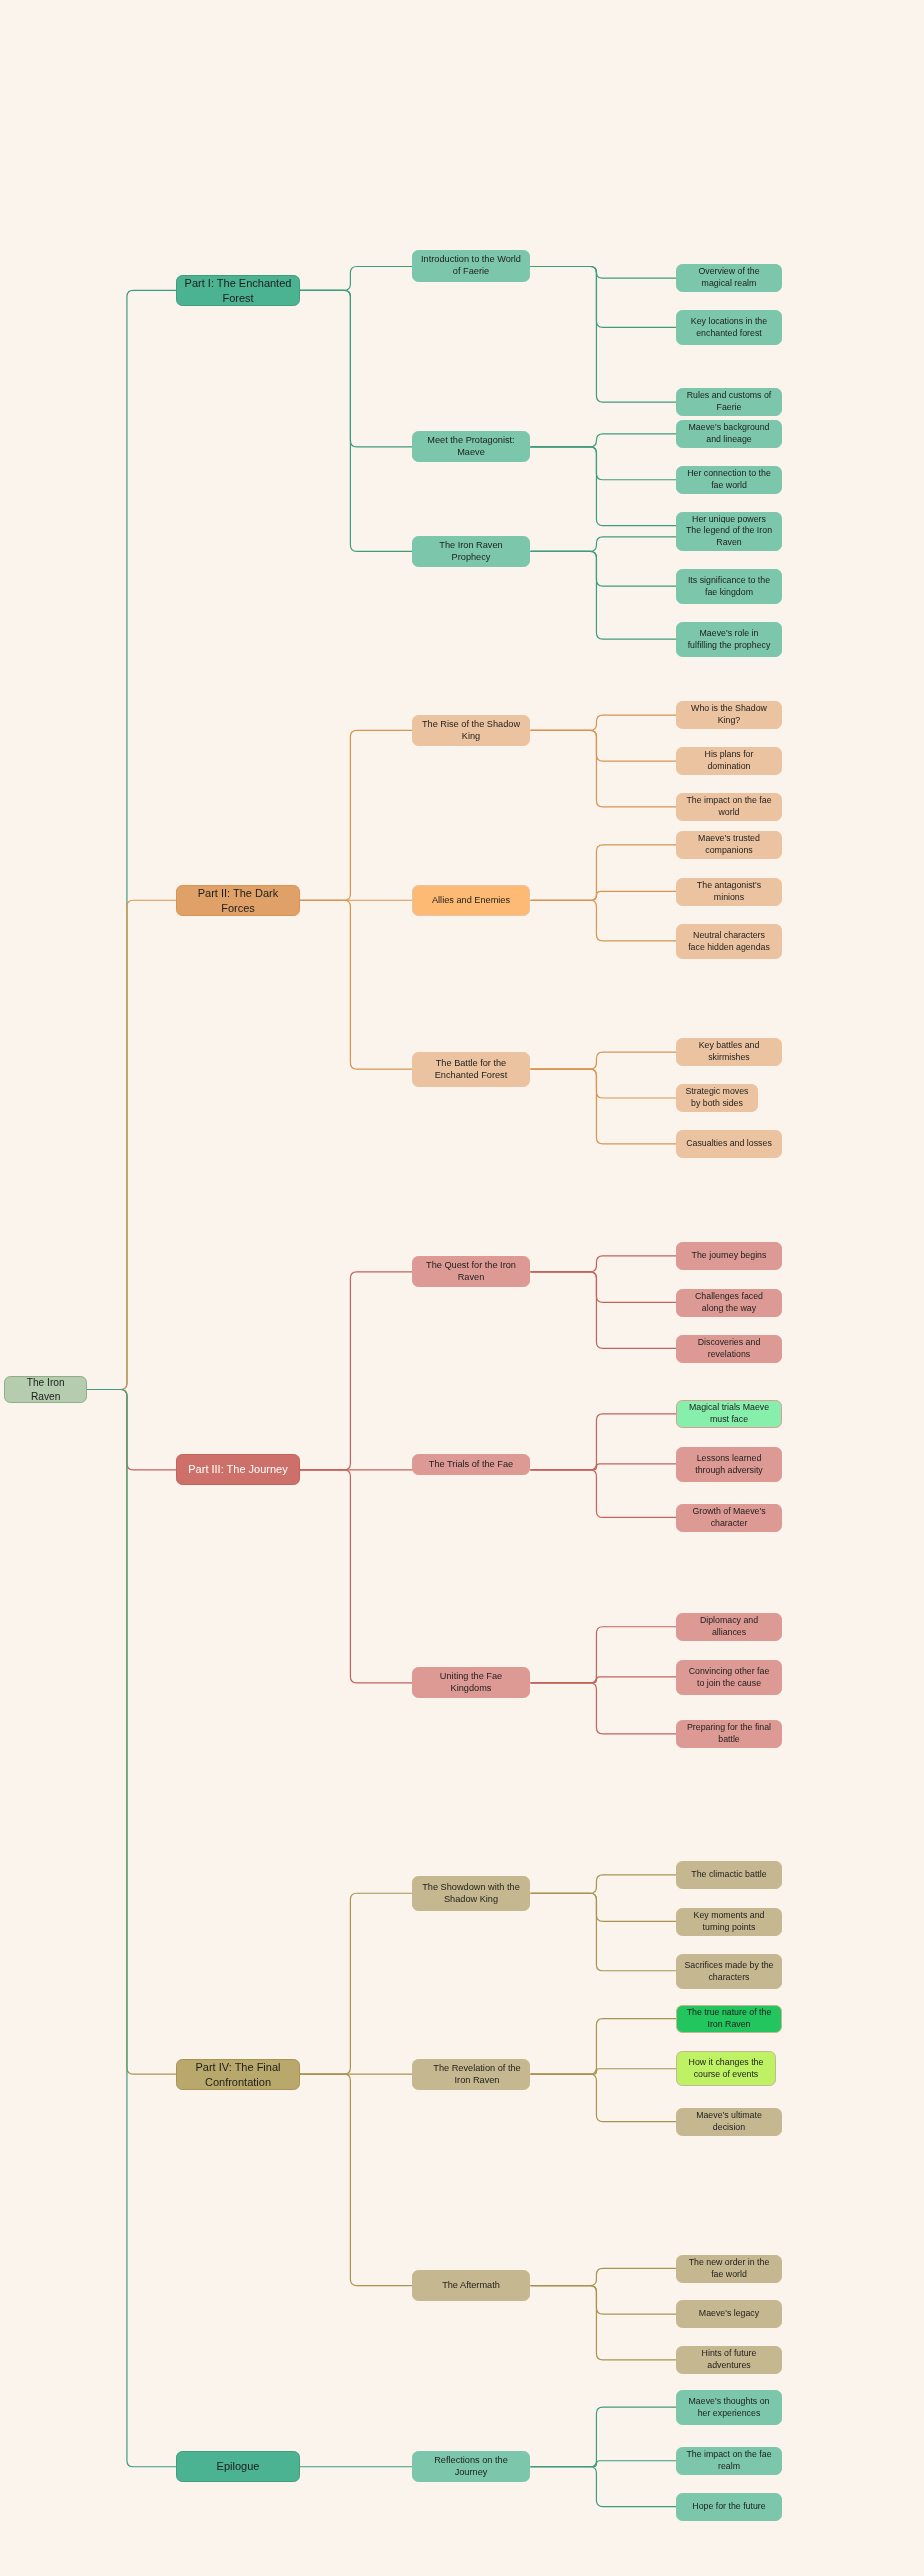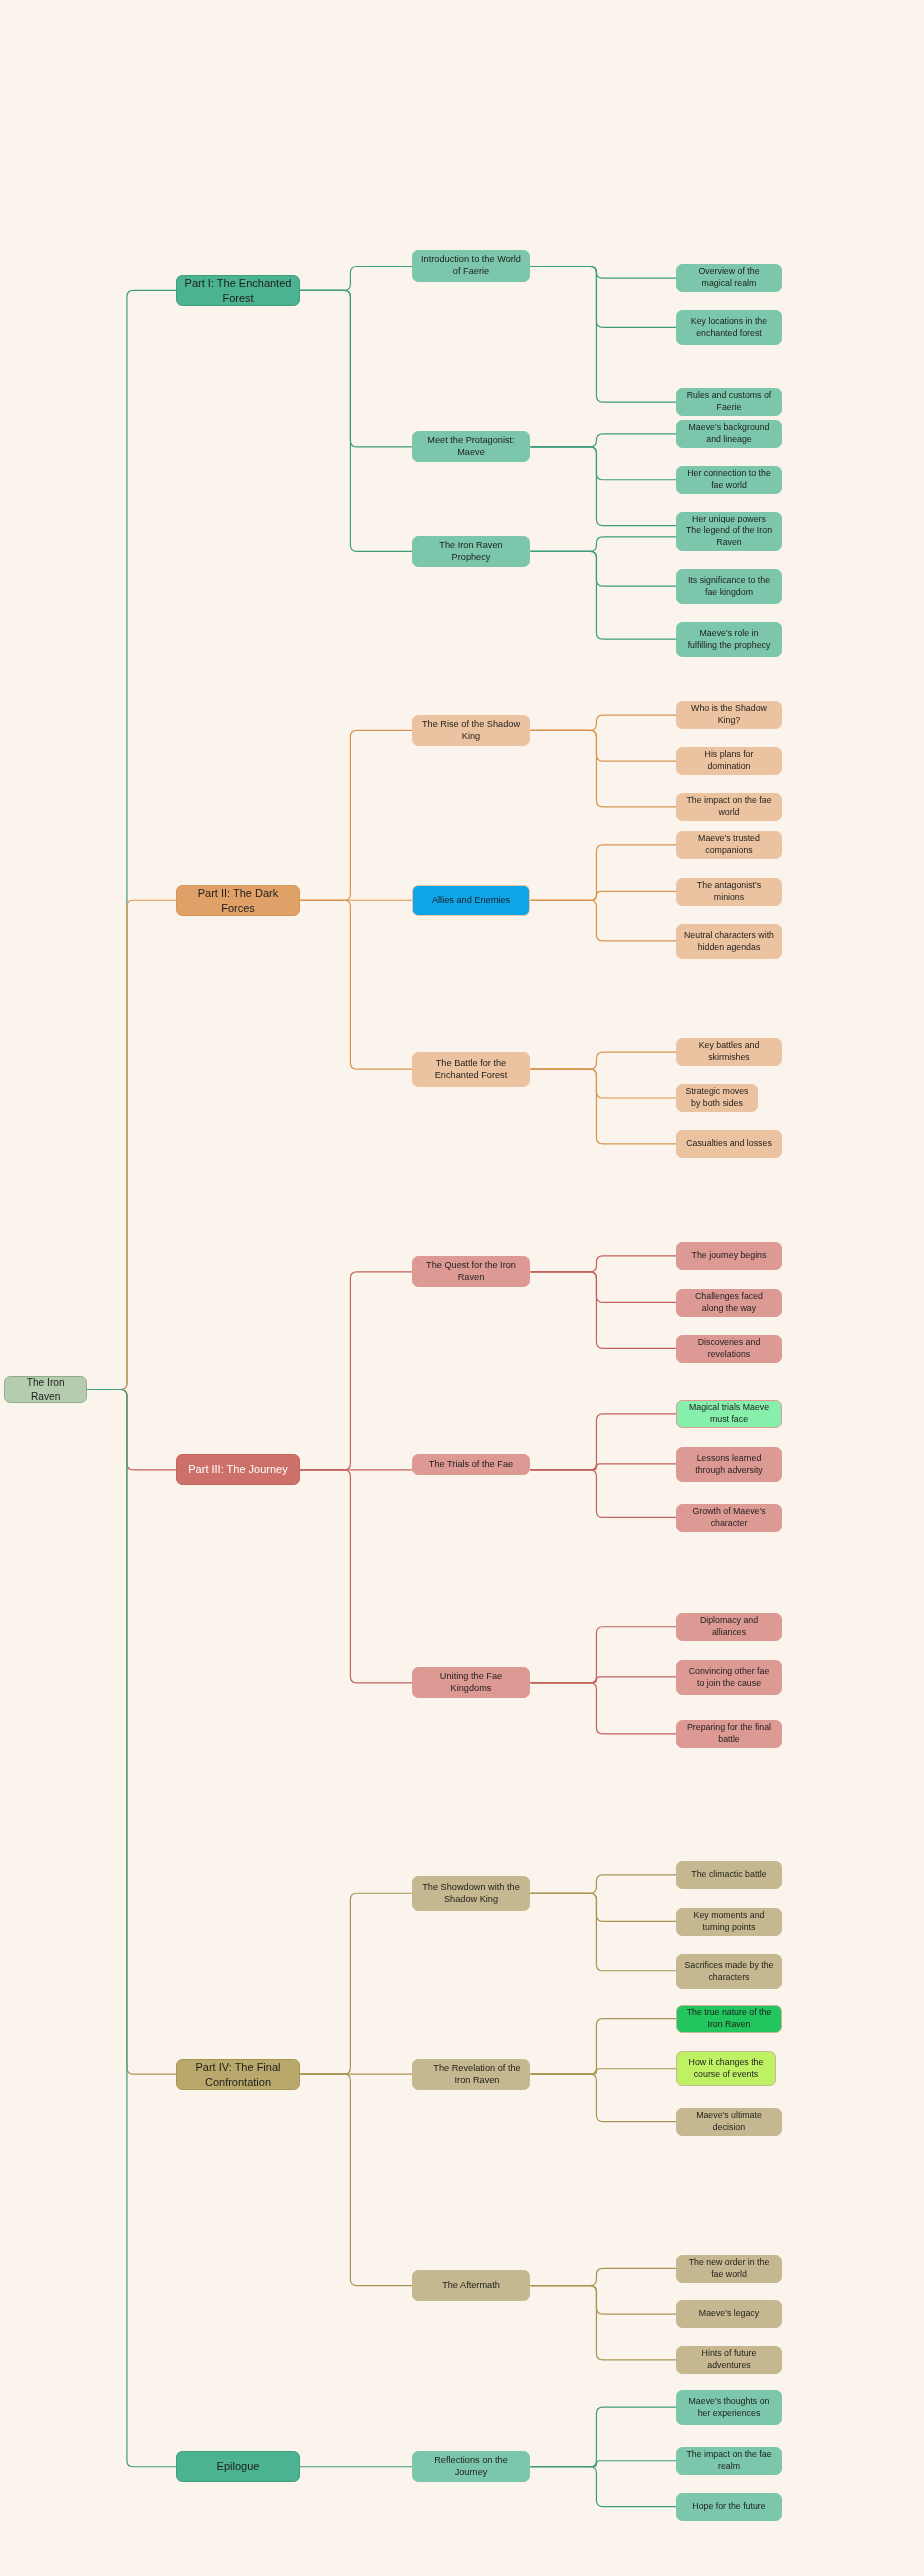--- a/index.html
+++ b/index.html
@@ -120,24 +120,24 @@
     <div class="node lvl-3" style="left: 676px; top: 512px; width: 106px; height: 27.5px; background: rgb(124, 199, 171); border: 0.7px solid rgb(124, 199, 171);">Her unique powers and abilities</div>
     <div class="node lvl-2" style="left: 412px; top: 536px; width: 118px; height: 31px; background: rgb(124, 199, 171); border: 0.7px solid rgb(124, 199, 171);">The Iron Raven Prophecy</div>
     <div class="node lvl-3" style="left: 676px; top: 523px; width: 106px; height: 27.5px; background: rgb(124, 199, 171); border: 0.7px solid rgb(124, 199, 171);">The legend of the Iron Raven</div>
     <div class="node lvl-3" style="left: 676px; top: 569px; width: 106px; height: 35px; background: rgb(124, 199, 171); border: 0.7px solid rgb(124, 199, 171);">Its significance to the fae kingdom</div>
     <div class="node lvl-3" style="left: 676px; top: 622px; width: 106px; height: 35px; background: rgb(124, 199, 171); border: 0.7px solid rgb(124, 199, 171);">Maeve's role in fulfilling the prophecy</div>
     <div class="node lvl-1" style="left: 176px; top: 885px; width: 124px; height: 31px; background: rgb(224, 161, 105); border: 0.7px solid rgb(217, 148, 79);">Part II: The Dark Forces</div>
     <div class="node lvl-2" style="left: 412px; top: 715px; width: 118px; height: 31px; background: rgb(236, 195, 160); border: 0.7px solid rgb(236, 195, 160);">The Rise of the Shadow King</div>
     <div class="node lvl-3" style="left: 676px; top: 701px; width: 106px; height: 27.5px; background: rgb(236, 195, 160); border: 0.7px solid rgb(236, 195, 160);">Who is the Shadow King?</div>
     <div class="node lvl-3" style="left: 676px; top: 747px; width: 106px; height: 27.5px; background: rgb(236, 195, 160); border: 0.7px solid rgb(236, 195, 160);">His plans for domination</div>
     <div class="node lvl-3" style="left: 676px; top: 793px; width: 106px; height: 27.5px; background: rgb(236, 195, 160); border: 0.7px solid rgb(236, 195, 160);">The impact on the fae world</div>
-    <div class="node lvl-2" style="left: 412px; top: 885px; width: 118px; height: 31px; background: #0ea5e9; border: 0.7px solid rgb(236, 195, 160);">Allies and Enemies</div>
+    <div class="node lvl-2" style="left: 412px; top: 885px; width: 118px; height: 31px; background: #fdba74; border: 0.7px solid rgb(236, 195, 160);">Allies and Enemies</div>
     <div class="node lvl-3" style="left: 676px; top: 831px; width: 106px; height: 27.5px; background: rgb(236, 195, 160); border: 0.7px solid rgb(236, 195, 160);">Maeve's trusted companions</div>
     <div class="node lvl-3" style="left: 676px; top: 878px; width: 106px; height: 27.5px; background: rgb(236, 195, 160); border: 0.7px solid rgb(236, 195, 160);">The antagonist's minions</div>
-    <div class="node lvl-3" style="left: 676px; top: 924px; width: 106px; height: 35px; background: rgb(236, 195, 160); border: 0.7px solid rgb(236, 195, 160);">Neutral characters with hidden agendas</div>
+    <div class="node lvl-3" style="left: 676px; top: 924px; width: 106px; height: 35px; background: rgb(236, 195, 160); border: 0.7px solid rgb(236, 195, 160);">Neutral characters face hidden agendas</div>
     <div class="node lvl-2" style="left: 412px; top: 1052px; width: 118px; height: 35px; background: rgb(236, 195, 160); border: 0.7px solid rgb(236, 195, 160);">The Battle for the Enchanted Forest</div>
     <div class="node lvl-3" style="left: 676px; top: 1038px; width: 106px; height: 27.5px; background: rgb(236, 195, 160); border: 0.7px solid rgb(236, 195, 160);">Key battles and skirmishes</div>
     <div class="node lvl-3" style="left: 676px; top: 1084px; width: 82px; height: 27.5px; background: rgb(236, 195, 160); border: 0.7px solid rgb(236, 195, 160);">Strategic moves by both sides</div>
     <div class="node lvl-3" style="left: 676px; top: 1130px; width: 106px; height: 27.5px; background: rgb(236, 195, 160); border: 0.7px solid rgb(236, 195, 160);">Casualties and losses</div>
     <div class="node lvl-1 white-text" style="left: 176px; top: 1454px; width: 124px; height: 31px; background: rgb(205, 112, 105); border: 0.7px solid rgb(196, 98, 92); text-align: center;">Part III: The Journey</div>
     <div class="node lvl-2" style="left: 412px; top: 1256px; width: 118px; height: 31px; background: rgb(221, 154, 148); border: 0.7px solid rgb(221, 154, 148);">The Quest for the Iron Raven</div>
     <div class="node lvl-3" style="left: 676px; top: 1242px; width: 106px; height: 27.5px; background: rgb(221, 154, 148); border: 0.7px solid rgb(221, 154, 148);">The journey begins</div>
     <div class="node lvl-3" style="left: 676px; top: 1289px; width: 106px; height: 27.5px; background: rgb(221, 154, 148); border: 0.7px solid rgb(221, 154, 148);">Challenges faced along the way</div>
     <div class="node lvl-3" style="left: 676px; top: 1335px; width: 106px; height: 27.5px; background: rgb(221, 154, 148); border: 0.7px solid rgb(221, 154, 148);">Discoveries and revelations</div>
     <div class="node lvl-2" style="left: 412px; top: 1454px; width: 118px; height: 21px; background: rgb(221, 154, 148); border: 0.7px solid rgb(221, 154, 148);">The Trials of the Fae</div>

